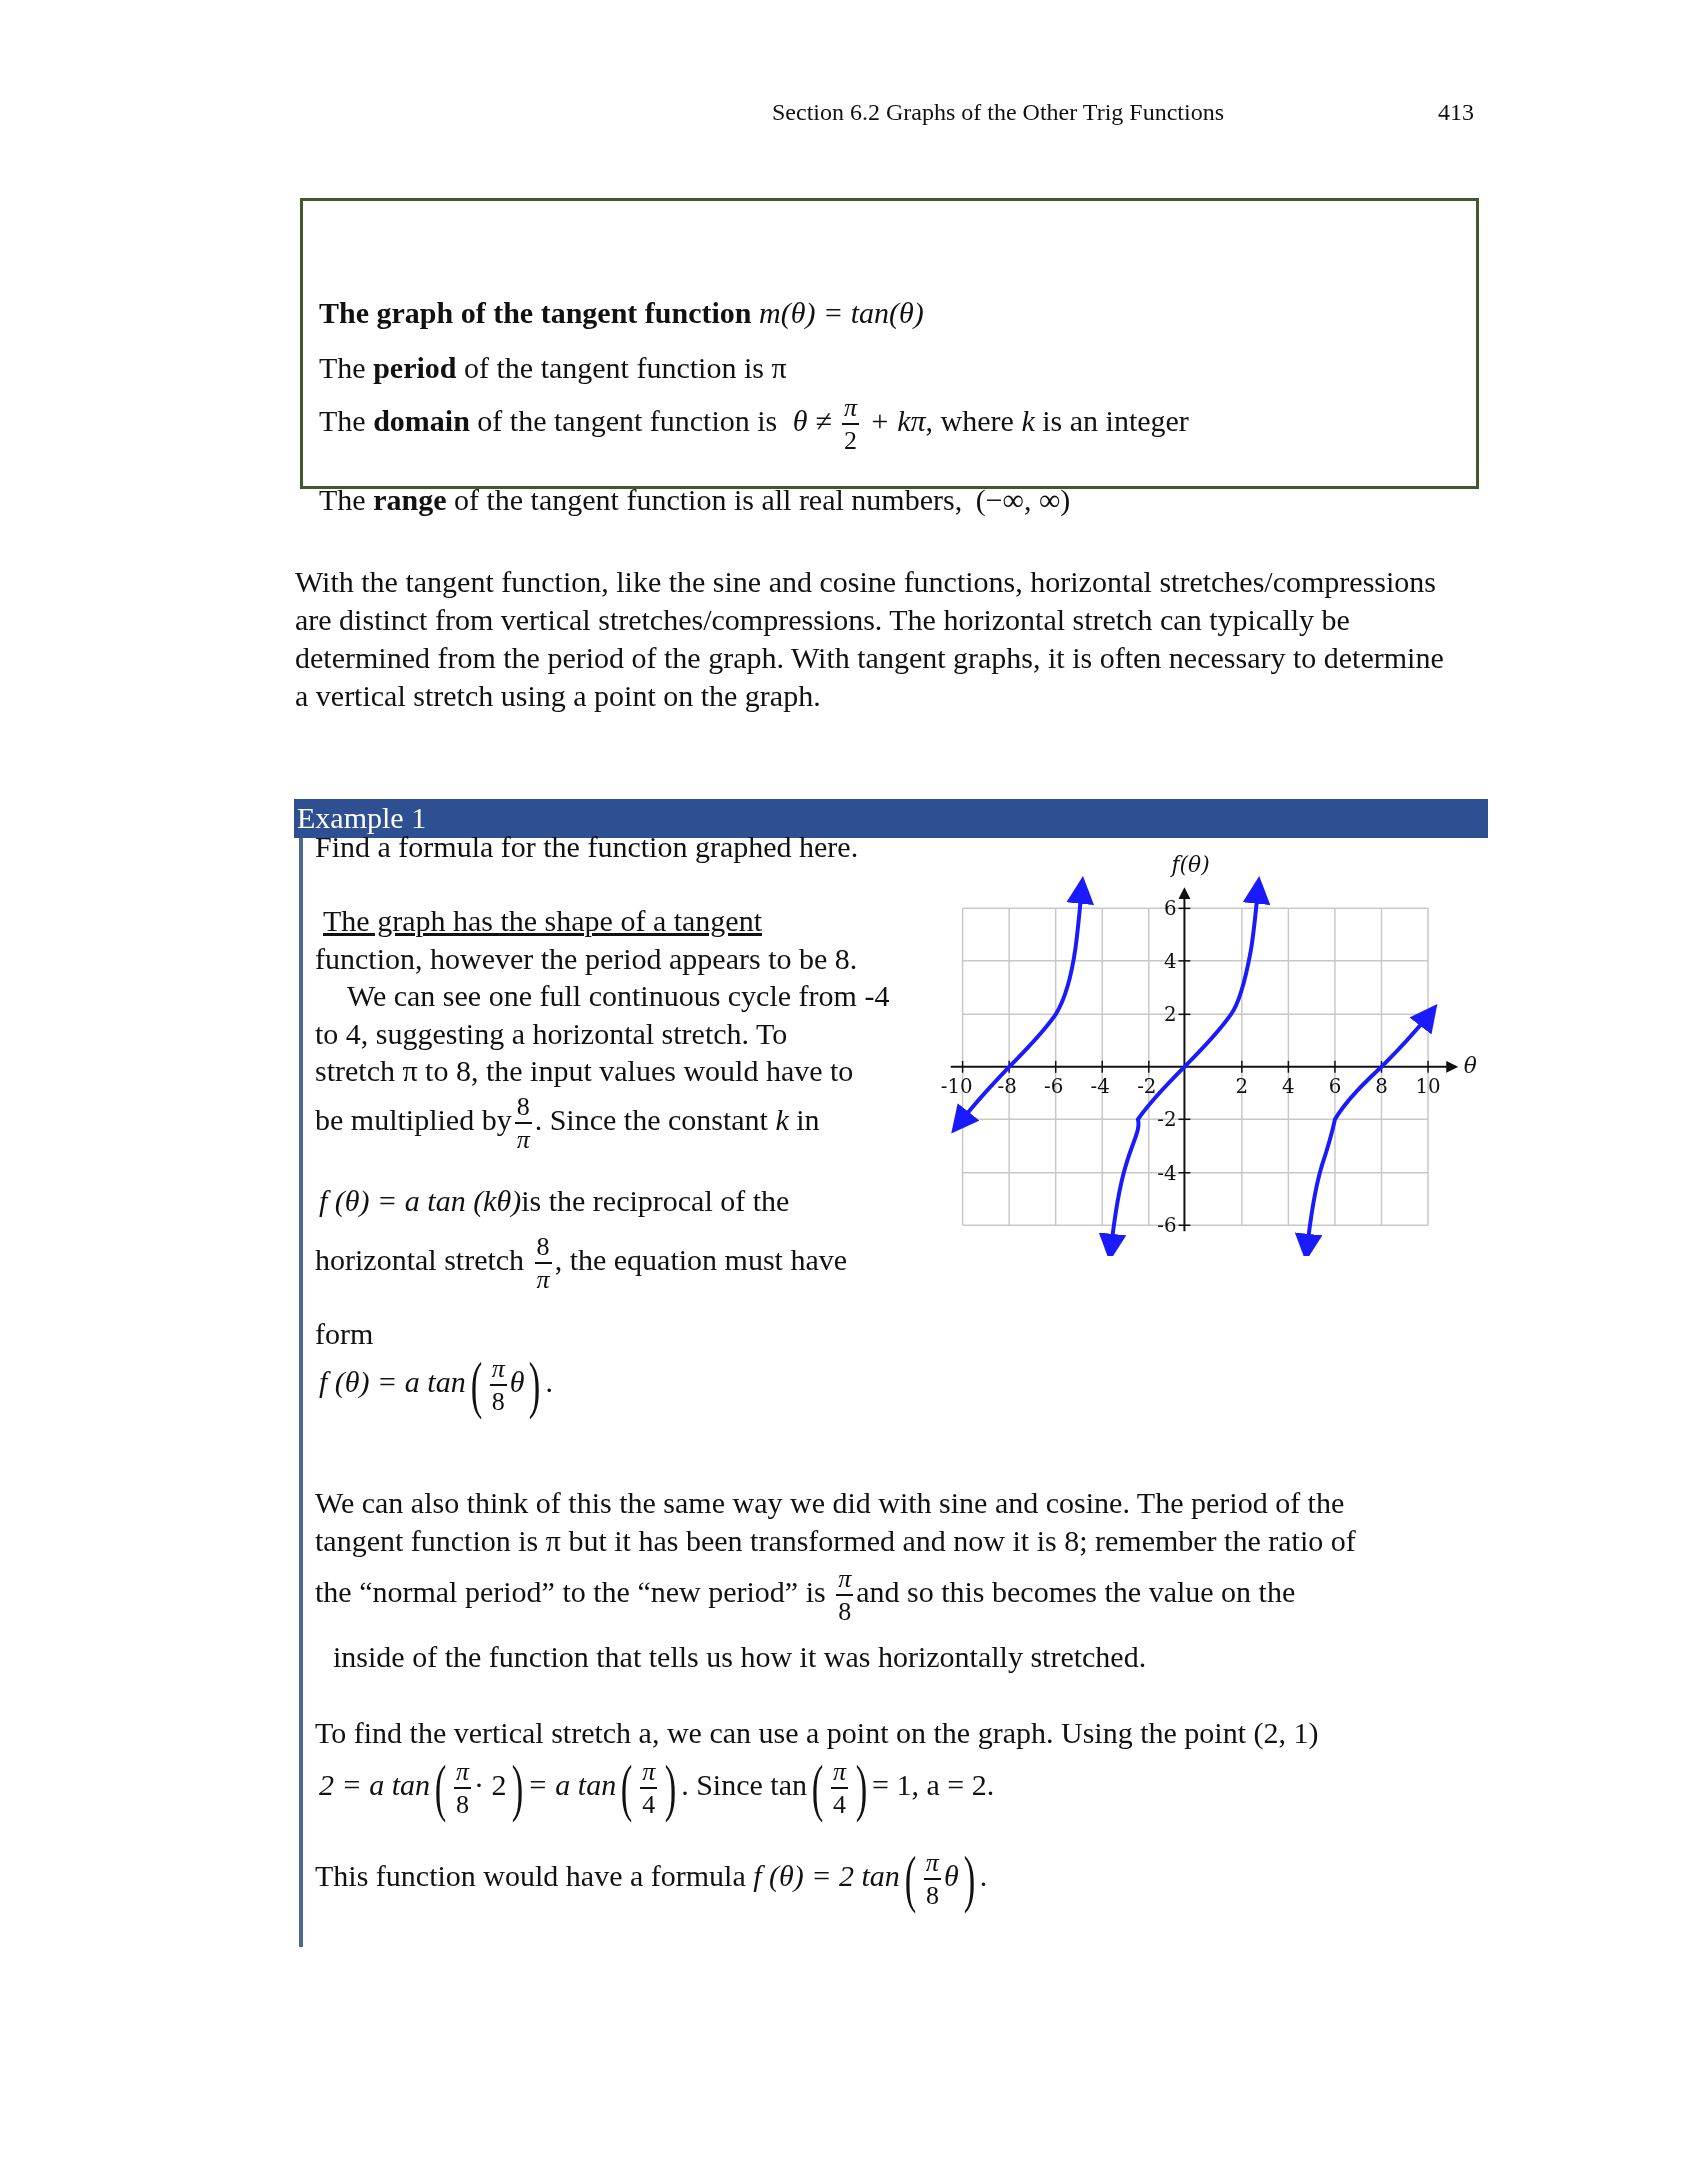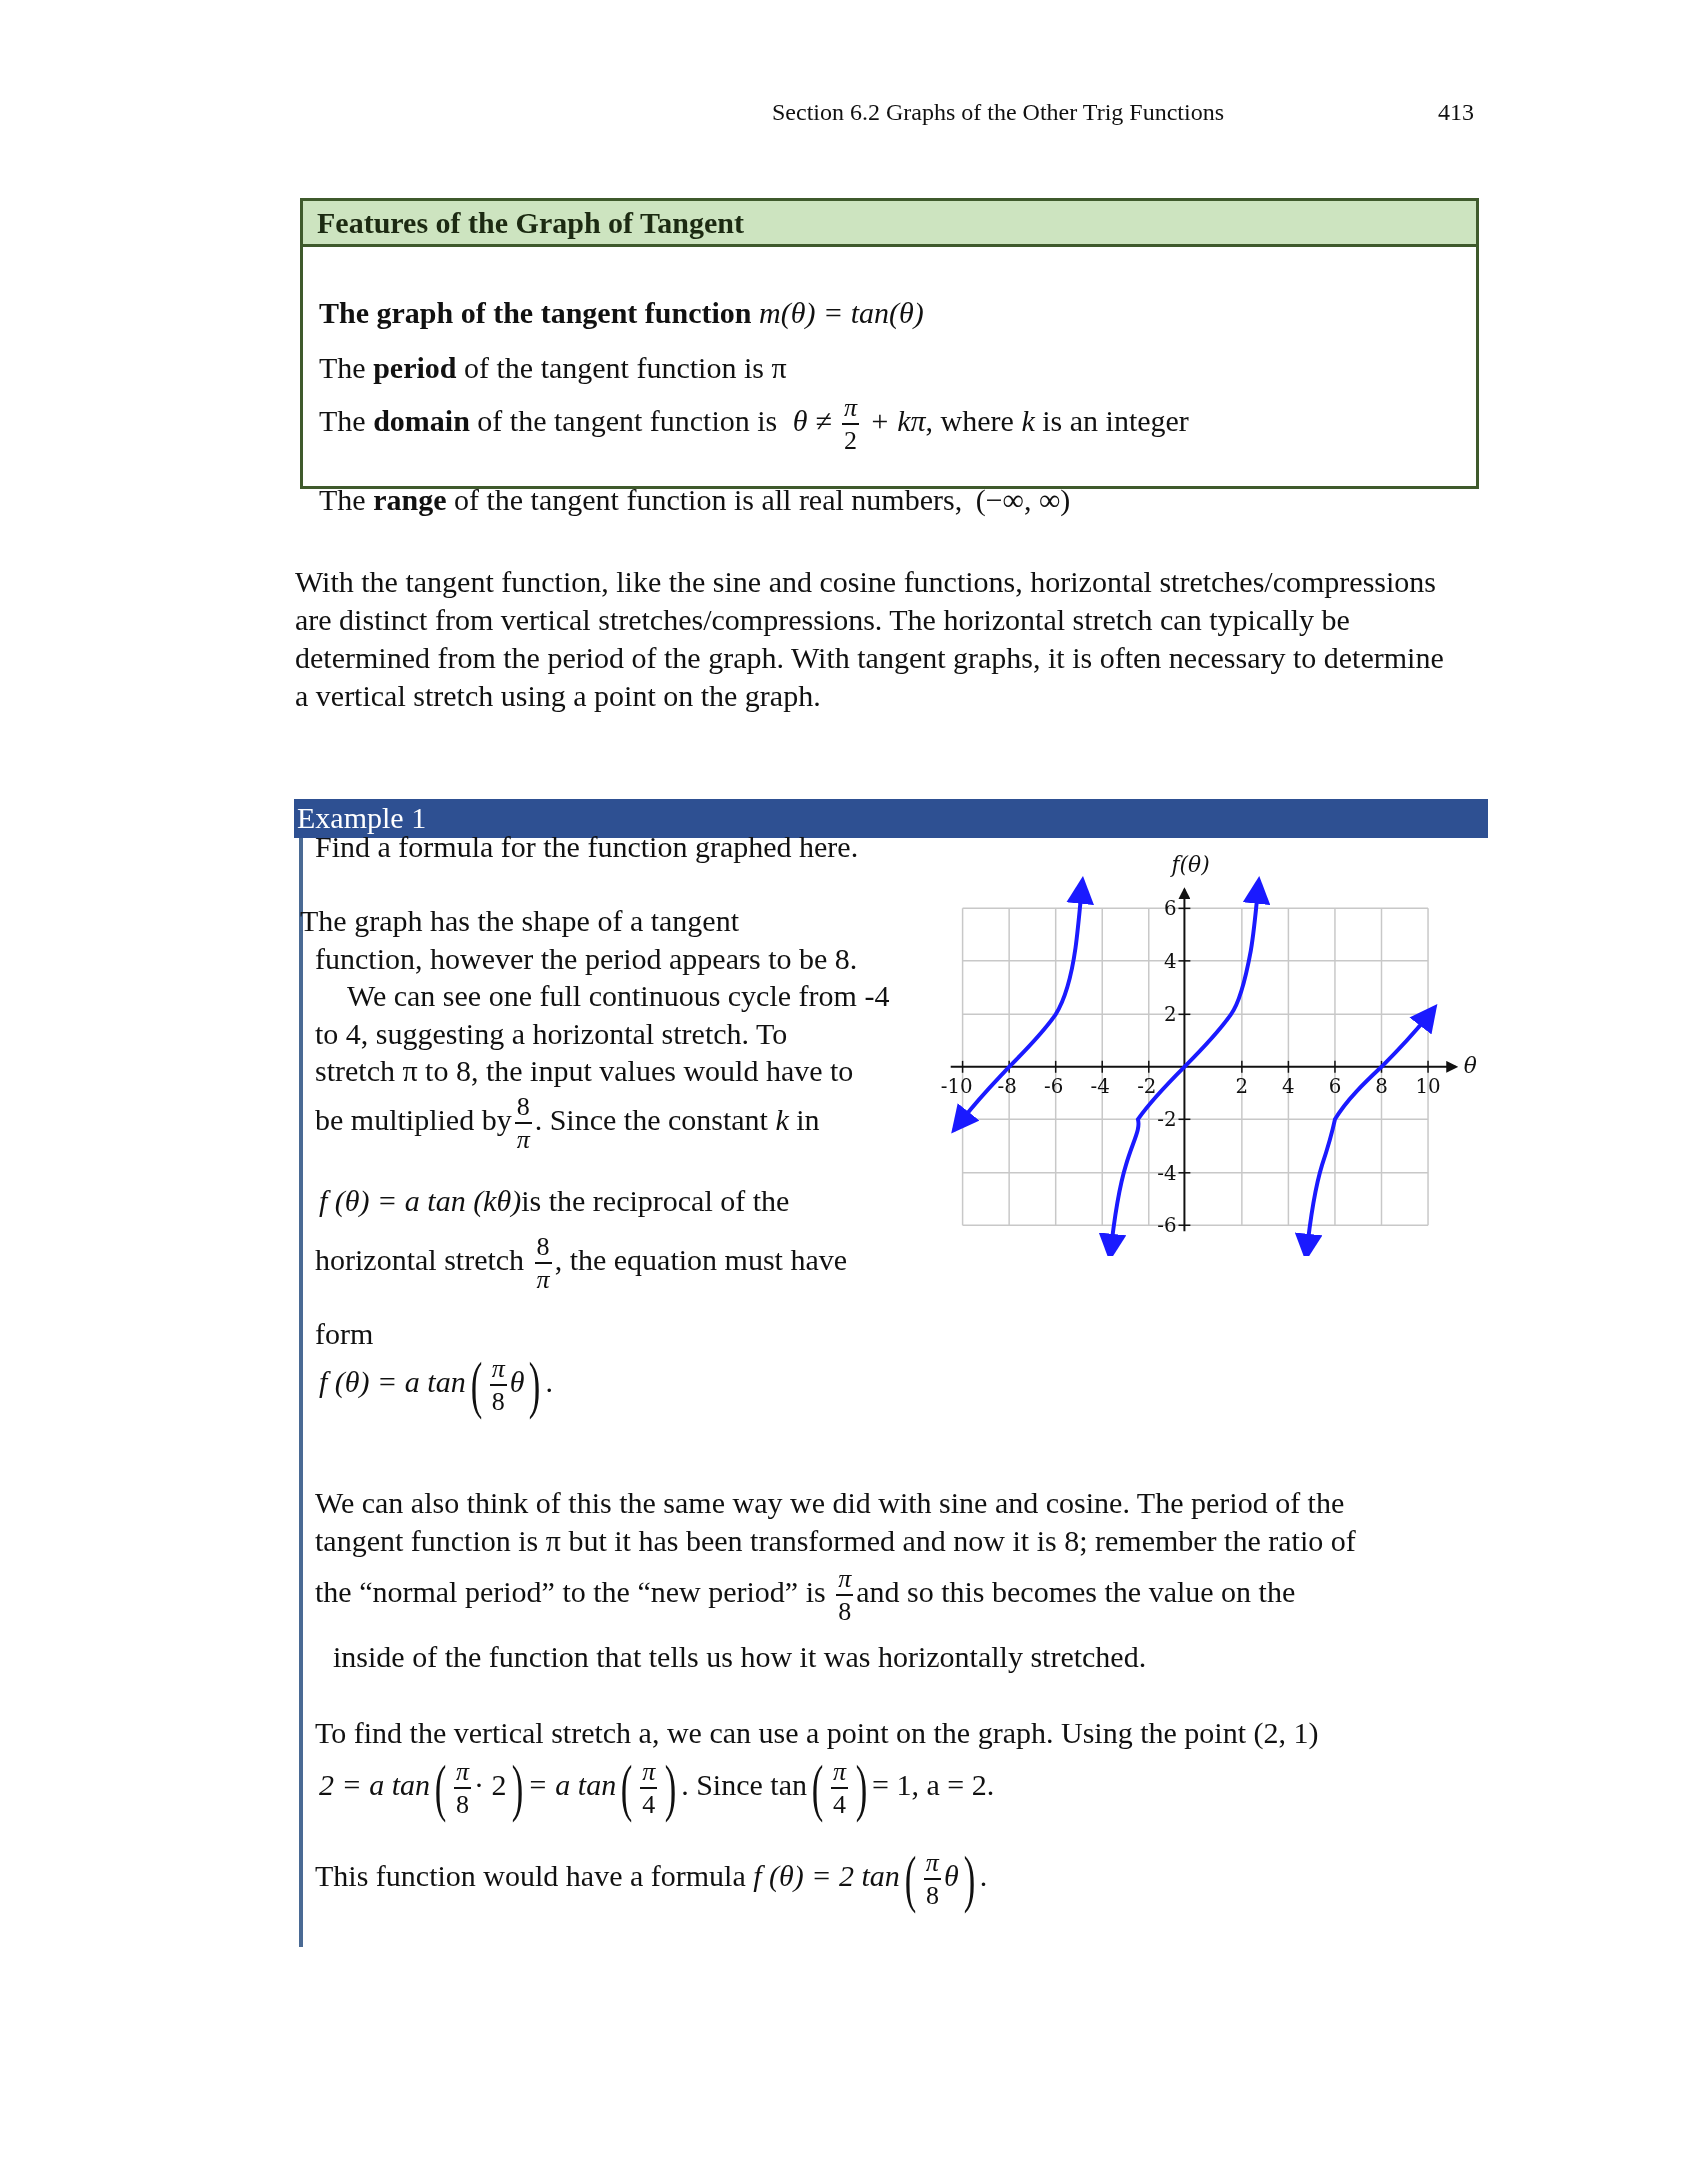--- a/index.html
+++ b/index.html
@@ -36,23 +36,20 @@
 
   .graph { left: 921px; top: 840px; }
 </style>
 </head>
 <body>
 
 <div class="abs hdr hdr-title">Section 6.2 Graphs of the Other Trig Functions</div>
 <div class="abs hdr hdr-page">413</div>
 
 <div class="abs fbox">
-  <div class="fbox-head">
-    <div class="fbox-title">Features of the Graph of Tangent</div>
-  </div>
   <div class="fline" style="top:51px">
     <span class="b">The graph of the tangent function</span>
     <span class="i" style="font-weight:normal">m(θ) = tan(θ)</span>
   </div>
   <div class="fline" style="top:106px">
     <span>The </span><span class="b">period</span><span> of the tangent function is π</span>
   </div>
   <div class="fline" style="top:150px">
     <span>The </span><span class="b">domain</span><span> of the tangent function is</span>
     <span class="i" style="margin-left:8px">θ ≠</span>
@@ -67,21 +64,21 @@
 
 <div class="abs para" style="top:563px; width:1168px;">With the tangent function, like the sine and cosine functions, horizontal stretches/compressions are distinct from vertical stretches/compressions.  The horizontal stretch can typically be determined from the period of the graph.  With tangent graphs, it is often necessary to determine a vertical stretch using a point on the graph.</div>
 
 <div class="abs ex-banner">
   <div class="ex-title">Example 1</div>
 </div>
 <div class="abs ex-rule"></div>
 
 <div class="abs t" style="left:315px; top:830px;">Find a formula for the function graphed here.</div>
 
-<div class="abs t" style="left:300px; top:904px;">The graph has the shape of a tangent</div>
+<div class="abs t" style="left:323px; top:904px;text-decoration:underline;">The graph has the shape of a tangent</div>
 <div class="abs t" style="left:315px; top:942px;">function, however the period appears to be 8.</div>
 <div class="abs t" style="left:315px; top:979px;margin-left:32px;">We can see one full continuous cycle from -4</div>
 <div class="abs t" style="left:315px; top:1017px;">to 4, suggesting a horizontal stretch.  To</div>
 <div class="abs t" style="left:315px; top:1054px;">stretch π to 8, the input values would have to</div>
 
 <div class="abs t" style="left:315px; top:1094px;">
   <span>be multiplied by</span><span class="frac"><span class="num">8</span><span class="den i">π</span></span><span>.  Since the constant </span><span class="i">k</span><span> in</span>
 </div>
 
 <div class="abs t" style="left:319px; top:1184px;">

